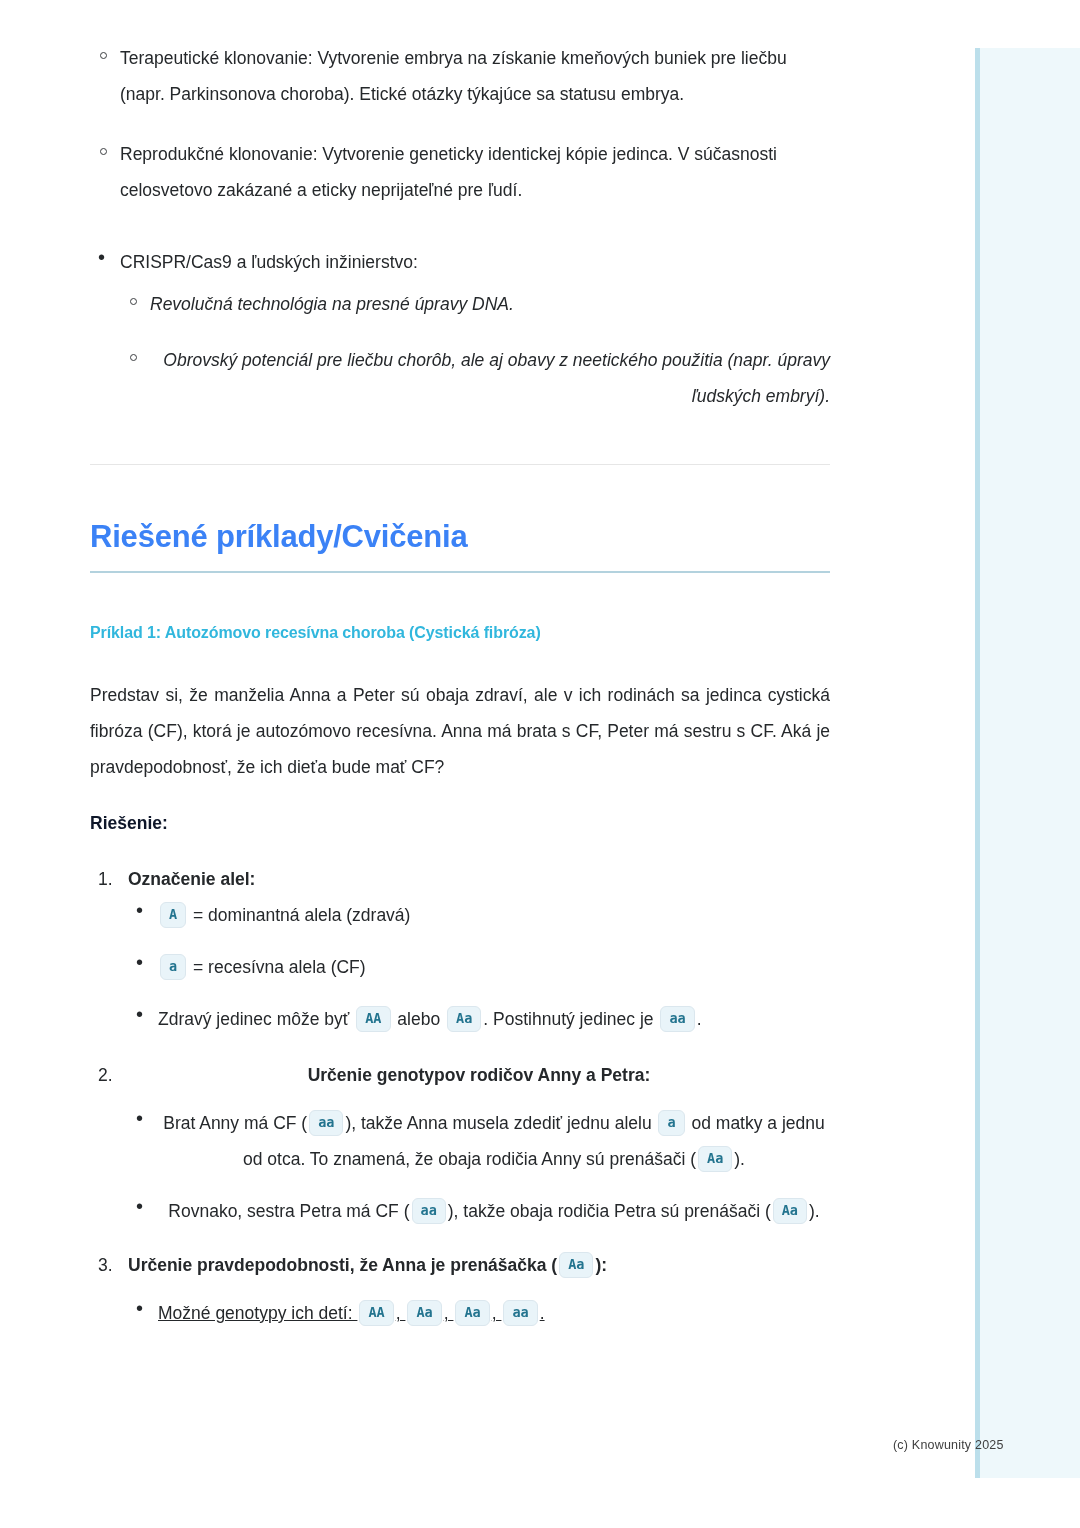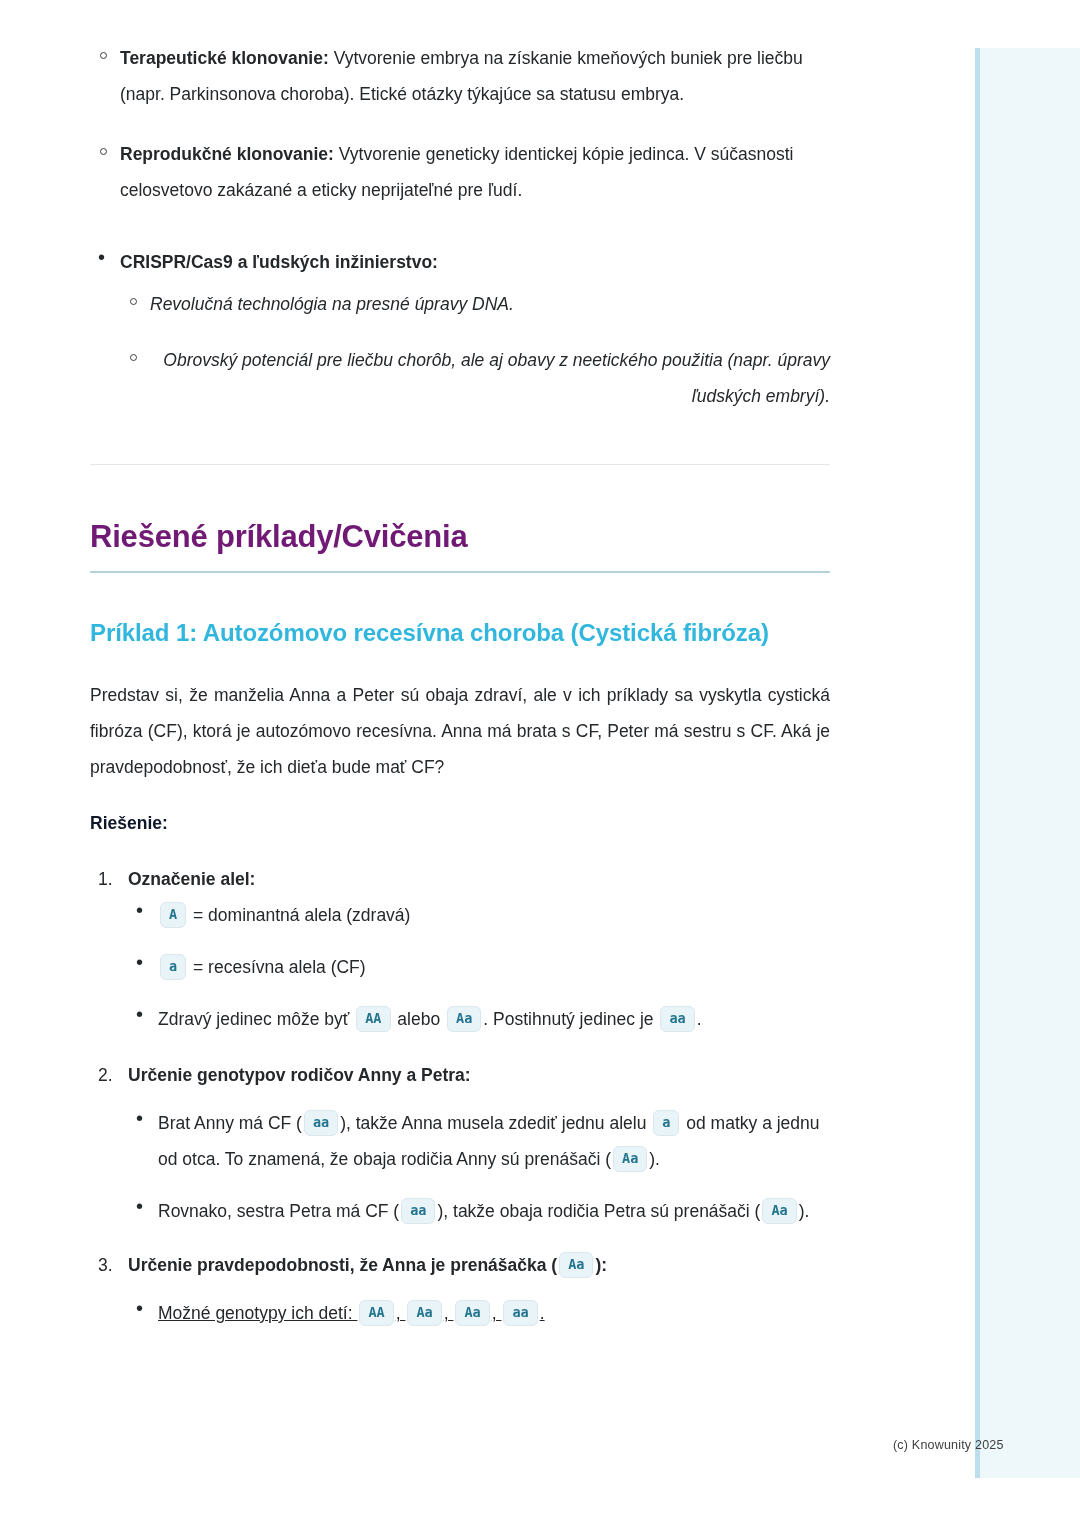--- a/index.html
+++ b/index.html
@@ -84,50 +84,50 @@
     border: 1.6px solid #3c3f42;
     border-radius: 50%;
     box-sizing: border-box;
   }
 
   .txt {
     font-size: 17.5px;
     line-height: 36px;
     color: #25282b;
   }
-  .txt b, .txt strong { font-weight: bold; margin-top: 48px; }
+  .txt b, .txt strong { font-weight: normal; margin-top: 48px; }
 
   .top-sublist > li { margin-bottom: 24px; }
 
   
   .hr {
     height: 1px;
     background: #e6e6e6;
     margin: 0;
     width: 740px;
   }
 
   
   h2.h2 {
     font-size: 31px;
     line-height: 40px;
     font-weight: bold;
-    color: #701a75;
+    color: #3b82f6;
     margin: 0;
     padding: 0 0 14px 0;
     letter-spacing: -0.2px;
   }
   .h2-rule {
     height: 2px;
     background: #b3d2de;
     width: 740px;
   }
 
   h3.h3 {
-    font-size: 24px;
+    font-size: 16px;
     line-height: 36px;
     font-weight: bold;
     color: #31b7dd;
     margin: 0;
     letter-spacing: -0.1px;
   }
 
   p.para {
     font-size: 17.5px;
     line-height: 36px;
@@ -249,21 +249,21 @@
     <h2 class="h2">Riešené príklady/Cvičenia</h2>
     <div class="h2-rule"></div>
 
     <div class="spacer-30"></div>
     <div class="spacer-12"></div>
 
     <h3 class="h3">Príklad 1: Autozómovo recesívna choroba (Cystická fibróza)</h3>
 
     <div class="spacer-26"></div>
 
-    <p class="para">Predstav si, že manželia Anna a Peter sú obaja zdraví, ale v ich príklady sa vyskytla cystická fibróza (CF), ktorá je autozómovo recesívna. Anna má brata s CF, Peter má sestru s CF. Aká je pravdepodobnosť, že ich dieťa bude mať CF?</p>
+    <p class="para">Predstav si, že manželia Anna a Peter sú obaja zdraví, ale v ich rodinách sa jedinca cystická fibróza (CF), ktorá je autozómovo recesívna. Anna má brata s CF, Peter má sestru s CF. Aká je pravdepodobnosť, že ich dieťa bude mať CF?</p>
 
     <div class="spacer-20"></div>
 
     <p class="strongline">Riešenie:</p>
 
     <div class="spacer-20"></div>
 
     <ol class="numlist">
 
       <li>
@@ -274,21 +274,21 @@
           </li>
           <li>
             <span class="txt"><code class="chip">a</code> = recesívna alela (CF)</span>
           </li>
           <li style="margin-bottom:0;">
             <span class="txt">Zdravý jedinec môže byť <code class="chip">AA</code> alebo <code class="chip">Aa</code>. Postihnutý jedinec je <code class="chip">aa</code>.</span>
           </li>
         </ul>
       </li>
 
-      <li style="margin-top:20px;">
+      <li style="margin-top:20px;text-align:center;">
         <div class="numhead">Určenie genotypov rodičov Anny a Petra:</div>
         <ul class="lvl1" style="margin-top:12px;">
           <li>
             <span class="txt">Brat Anny má CF (<code class="chip">aa</code>), takže Anna musela zdediť jednu alelu <code class="chip">a</code> od matky a jednu od otca. To znamená, že obaja rodičia Anny sú prenášači (<code class="chip">Aa</code>).</span>
           </li>
           <li style="margin-bottom:0;">
             <span class="txt">Rovnako, sestra Petra má CF (<code class="chip">aa</code>), takže obaja rodičia Petra sú prenášači (<code class="chip">Aa</code>).</span>
           </li>
         </ul>
       </li>

